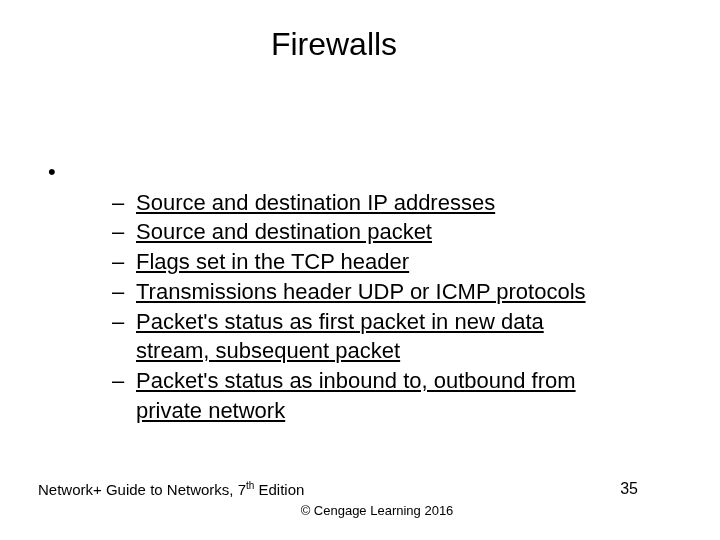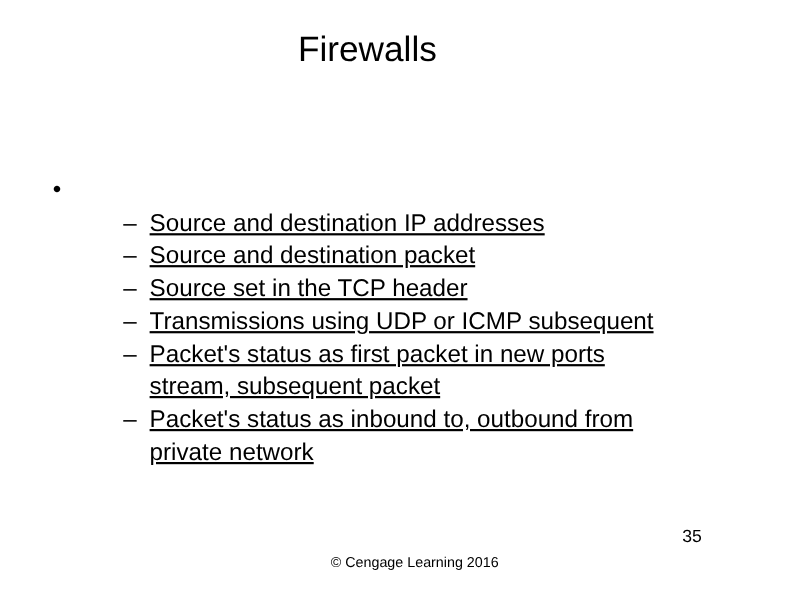--- a/index.html
+++ b/index.html
@@ -36,36 +36,39 @@
         <li>
             <span class="l2-dash">–</span>
             <span class="l2-text">Source and destination IP addresses</span>
           </li>
         <li>
             <span class="l2-dash">–</span>
             <span class="l2-text">Source and destination packet</span>
           </li>
         <li>
             <span class="l2-dash">–</span>
-            <span class="l2-text">Source set in the TCP header</span>
+            <span class="l2-text">Flags set in the TCP header</span>
           </li>
         <li>
             <span class="l2-dash">–</span>
-            <span class="l2-text">Transmissions using UDP or ICMP subsequent</span>
+            <span class="l2-text">Transmissions header UDP or ICMP protocols</span>
           </li>
         <li>
             <span class="l2-dash">–</span>
-            <span class="l2-text">Packet's status as first packet in new ports stream, subsequent packet</span>
+            <span class="l2-text">Packet's status as first packet in new data stream, subsequent packet</span>
           </li>
         <li>
             <span class="l2-dash">–</span>
             <span class="l2-text">Packet's status as inbound to, outbound from private network</span>
           </li>
       </ul>
     </div>
   </div>
 
   <div class="footer">
+    <div class="foot-left">
+      <span>Network+ Guide to Networks, 7</span><sup>th</sup><span> Edition</span>
+    </div>
     <div class="foot-center">© Cengage Learning  2016</div>
     <div class="foot-right">35</div>
   </div>
 
 </div>
 
 </body></html>

